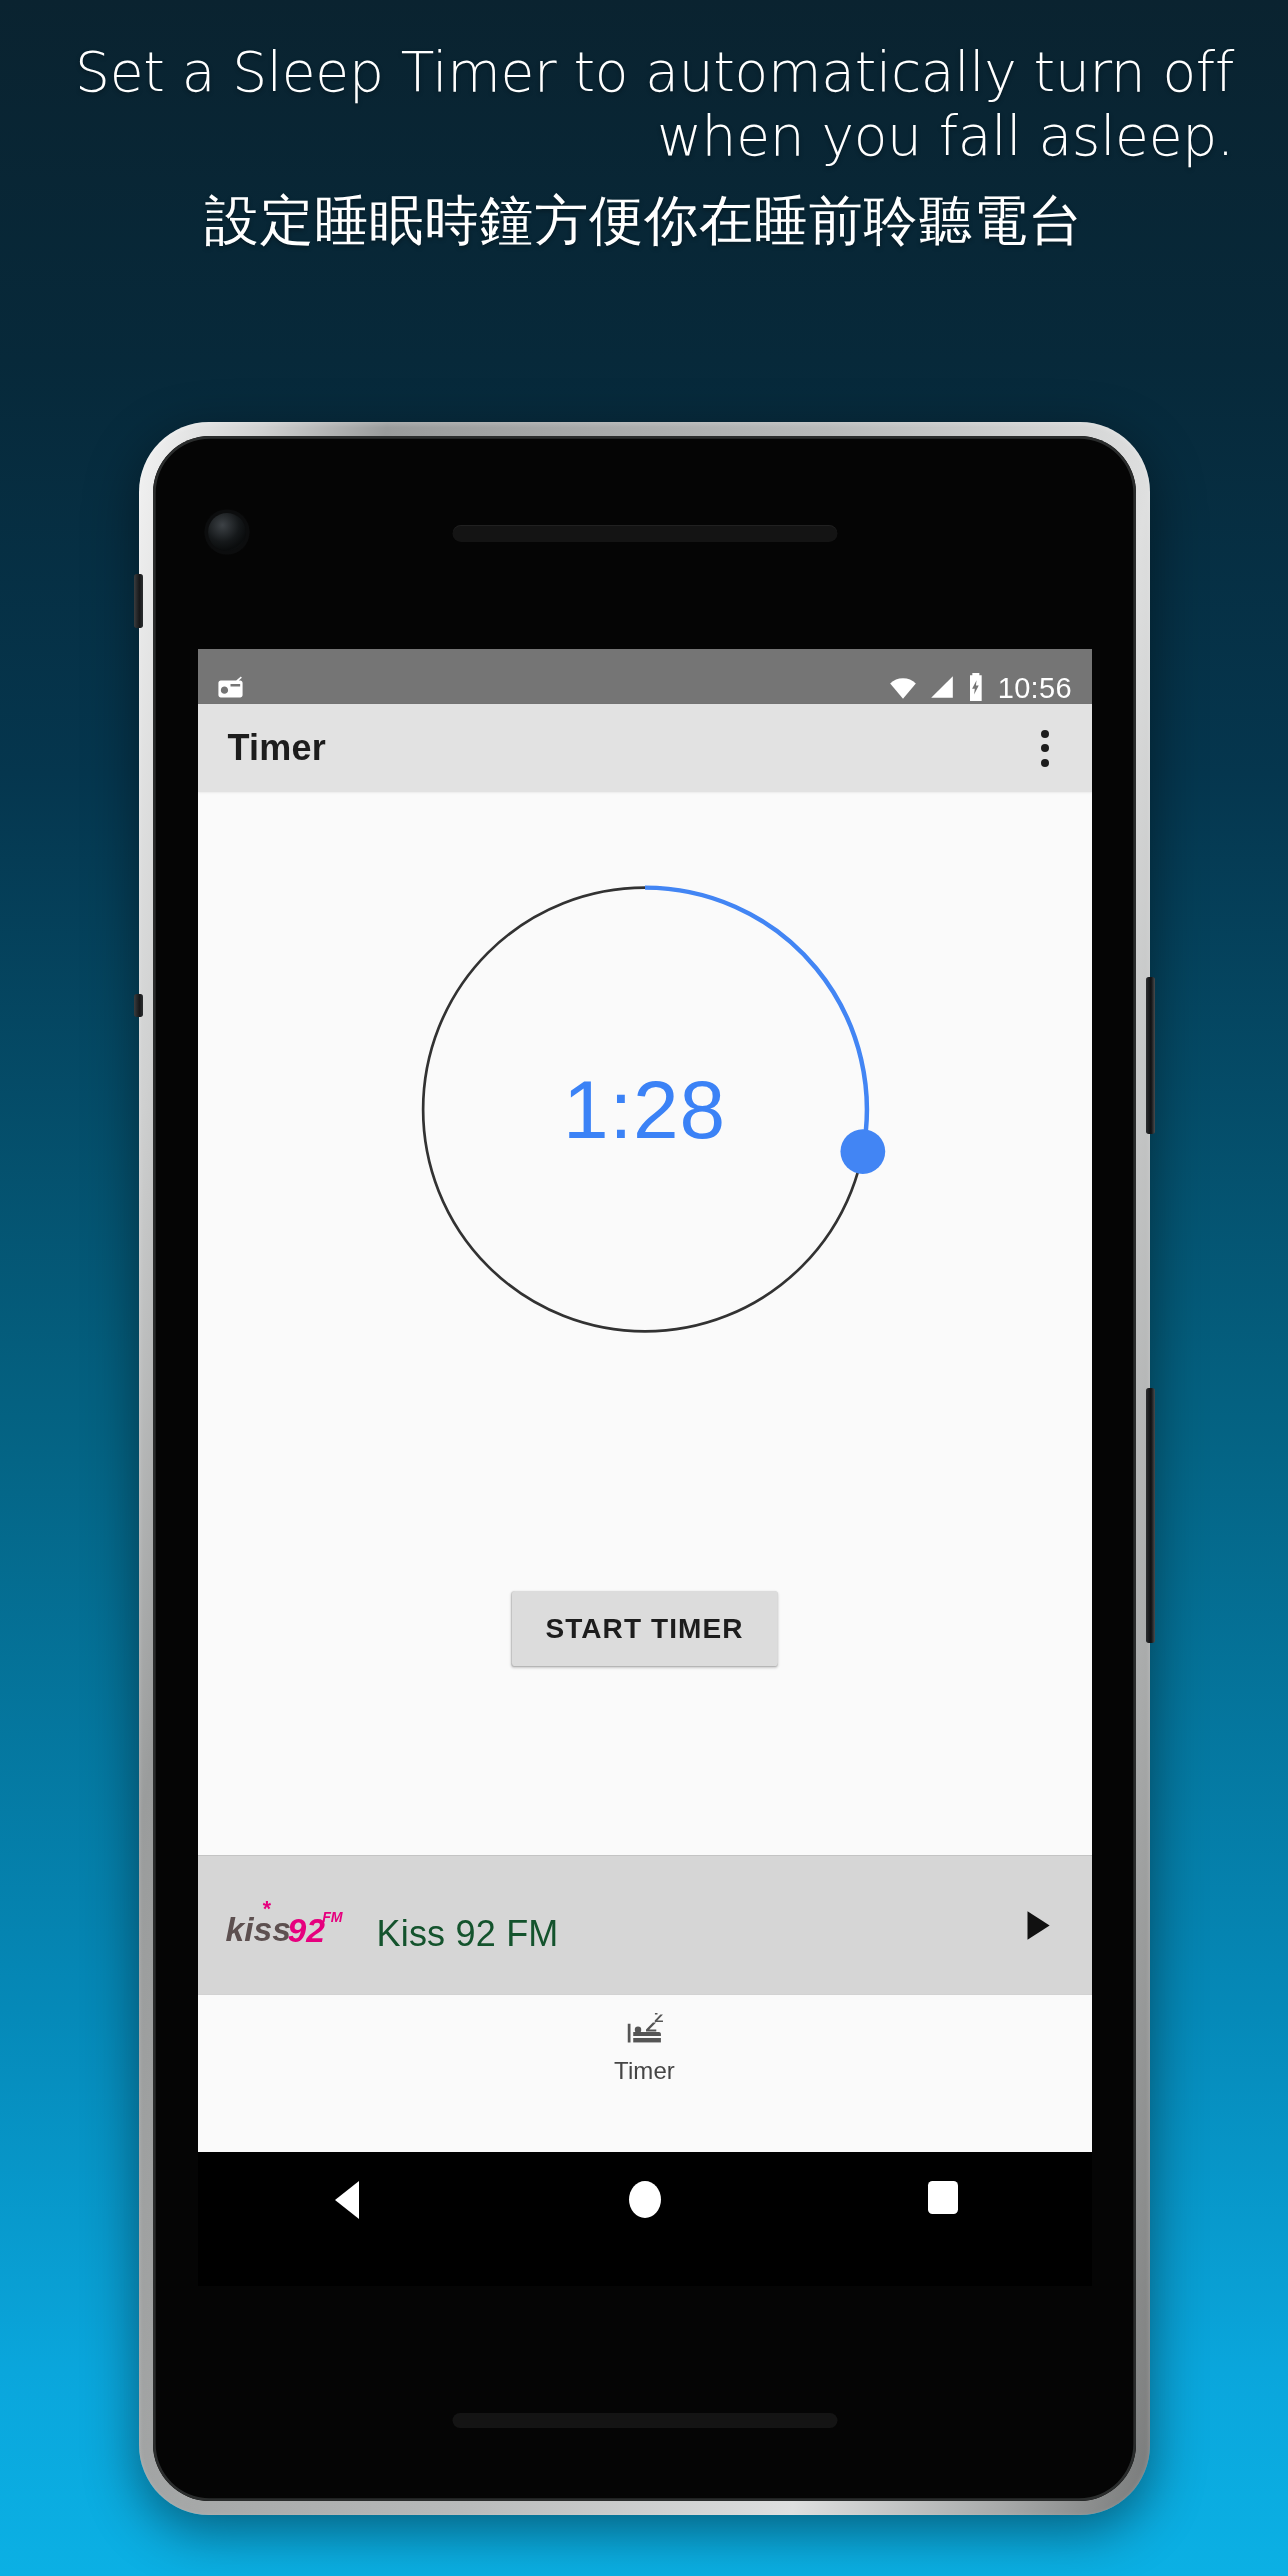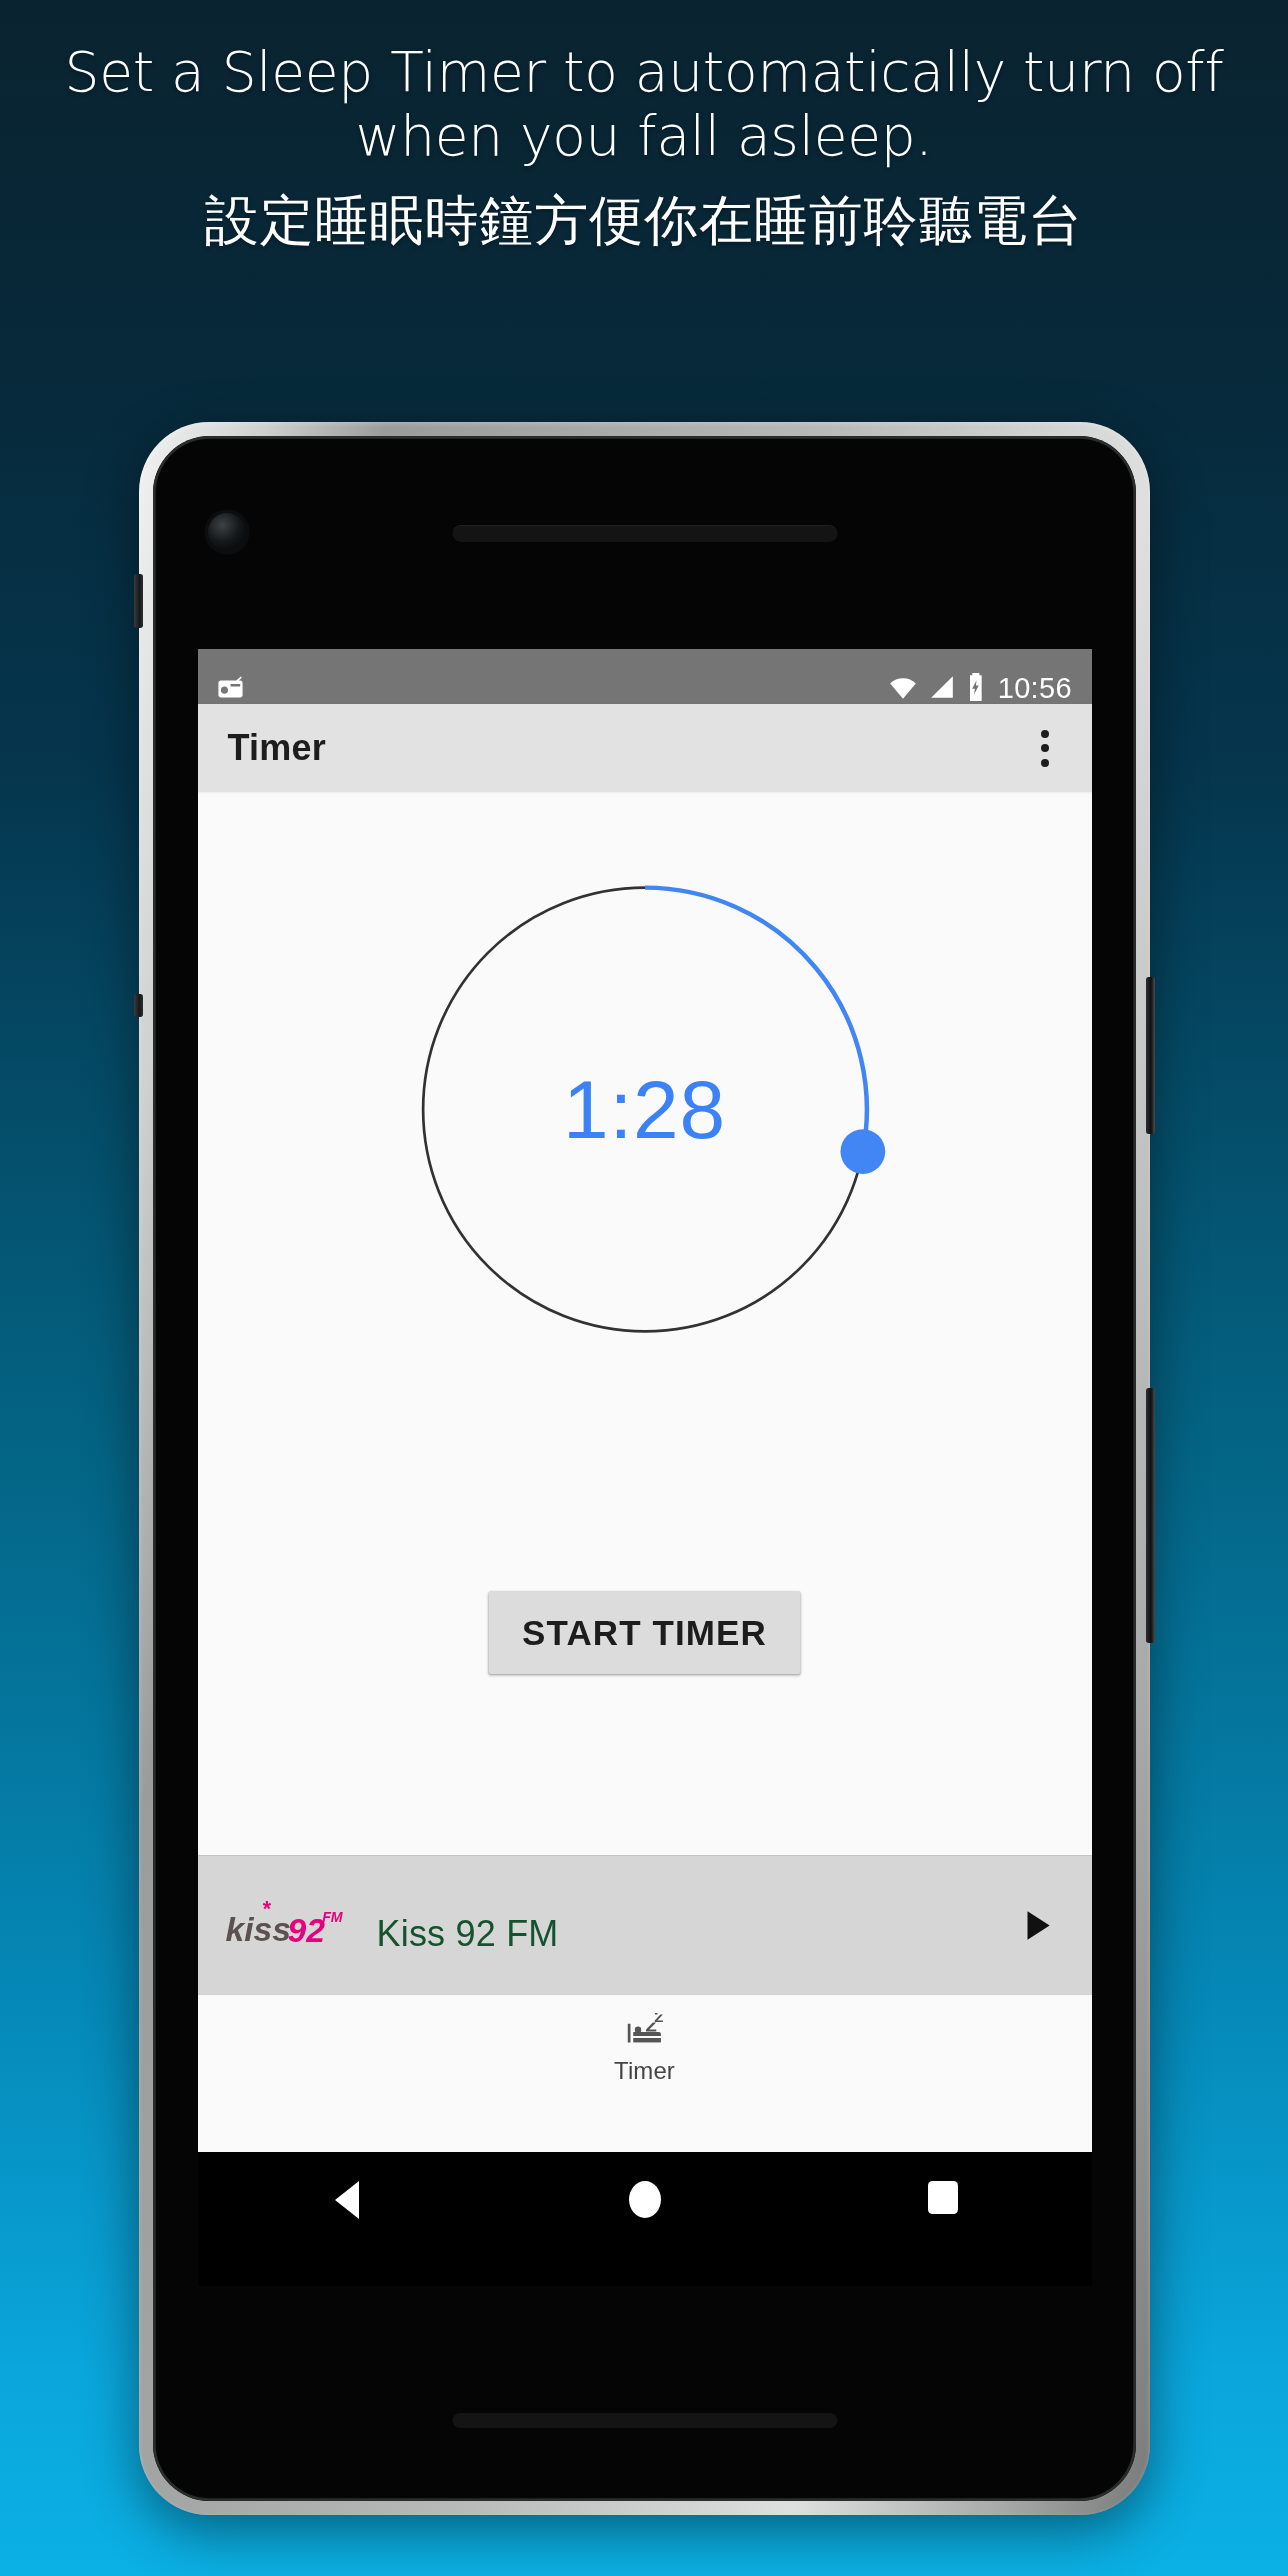--- a/index.html
+++ b/index.html
@@ -33,20 +33,21 @@
     padding: 0 54px;
   }
   .headline-en {
     font-family: "DejaVu Sans", sans-serif;
     font-weight: 300;
     font-size: 55px;
     line-height: 1.16;
     color: #ffffff;
     letter-spacing: -0.3px;
     text-shadow: 0 1.8px 4.5px rgba(0,0,0,0.35);
+    text-align: right;
   }
   .headline-zh {
     font-family: "DejaVu Sans", sans-serif;
     font-weight: 300;
     font-size: 54px;
     line-height: 1.25;
     color: #ffffff;
     margin-top: 18px;
     letter-spacing: 0.9px;
     text-shadow: 0 1.8px 4.5px rgba(0,0,0,0.35);
@@ -223,21 +224,21 @@
   .start-btn {
     position: absolute;
     left: 50%;
     transform: translateX(-50%);
     top: 799px;
     background: #dcdcdc;
     border: none;
     border-radius: 3.6px;
     padding: 21.5px 34px;
     font-family: "Liberation Sans", sans-serif;
-    font-size: 35px;
+    font-size: 28px;
     font-weight: 700;
     letter-spacing: 1.1px;
     color: #1d1d1d;
     box-shadow: 0 1.8px 2.7px rgba(0,0,0,0.20), 0 0.9px 0.9px rgba(0,0,0,0.12);
     cursor: pointer;
   }
 
   
   .nowplaying {
     height: 139px;

